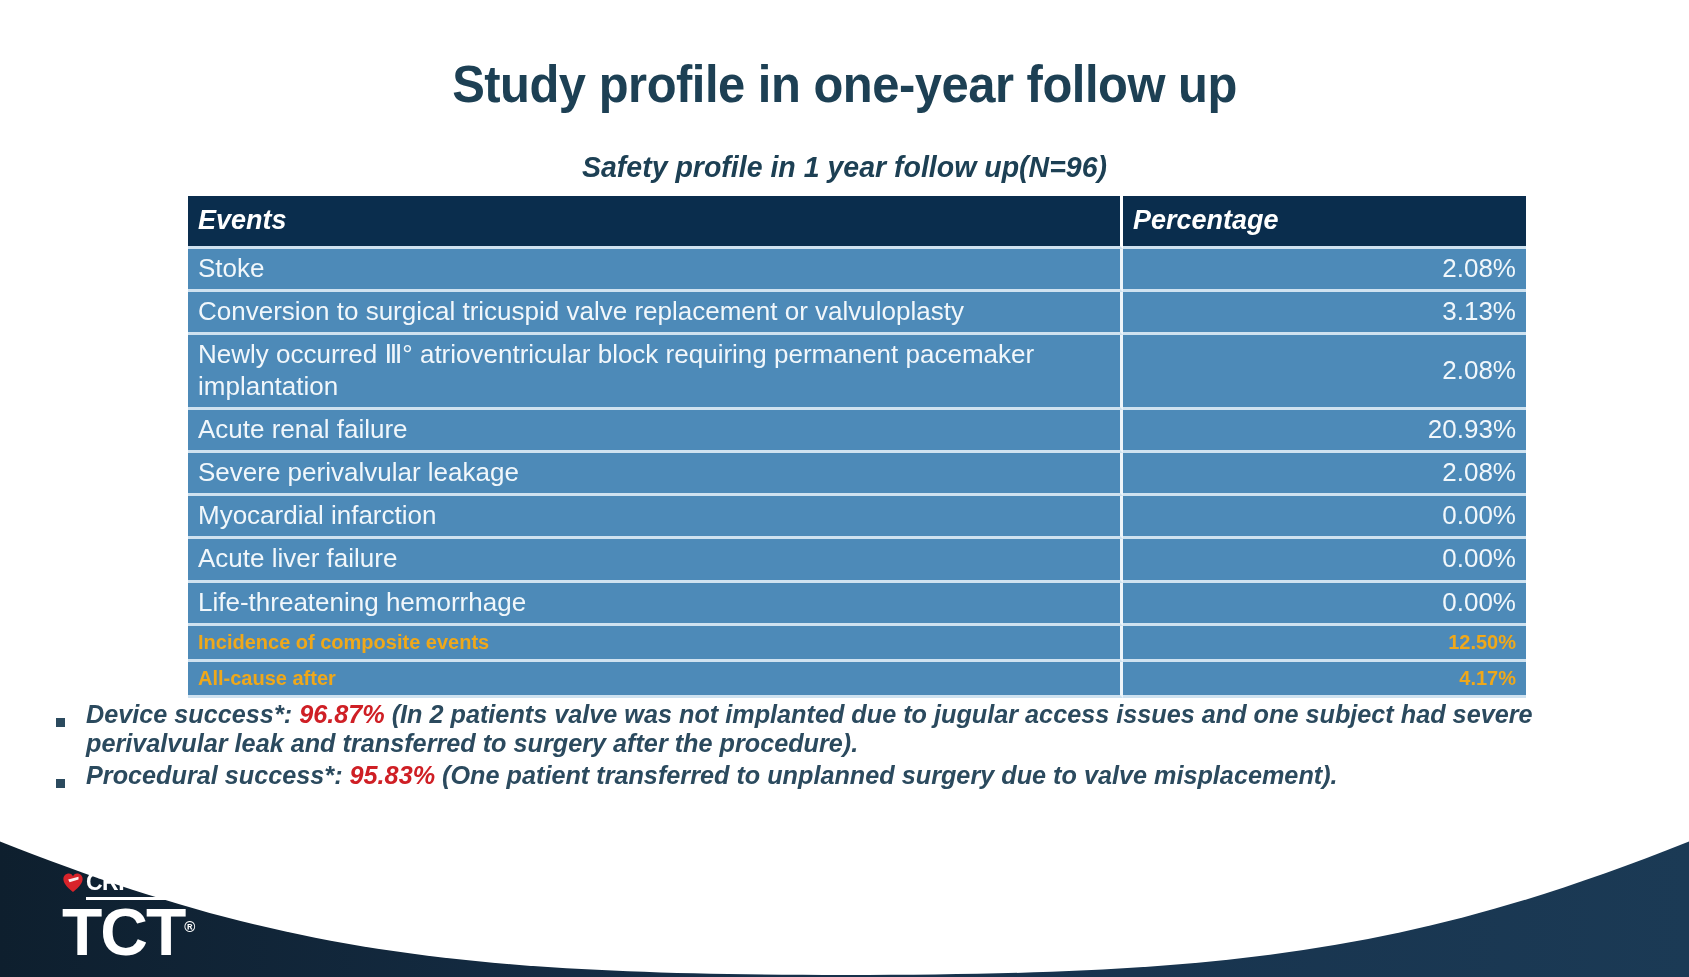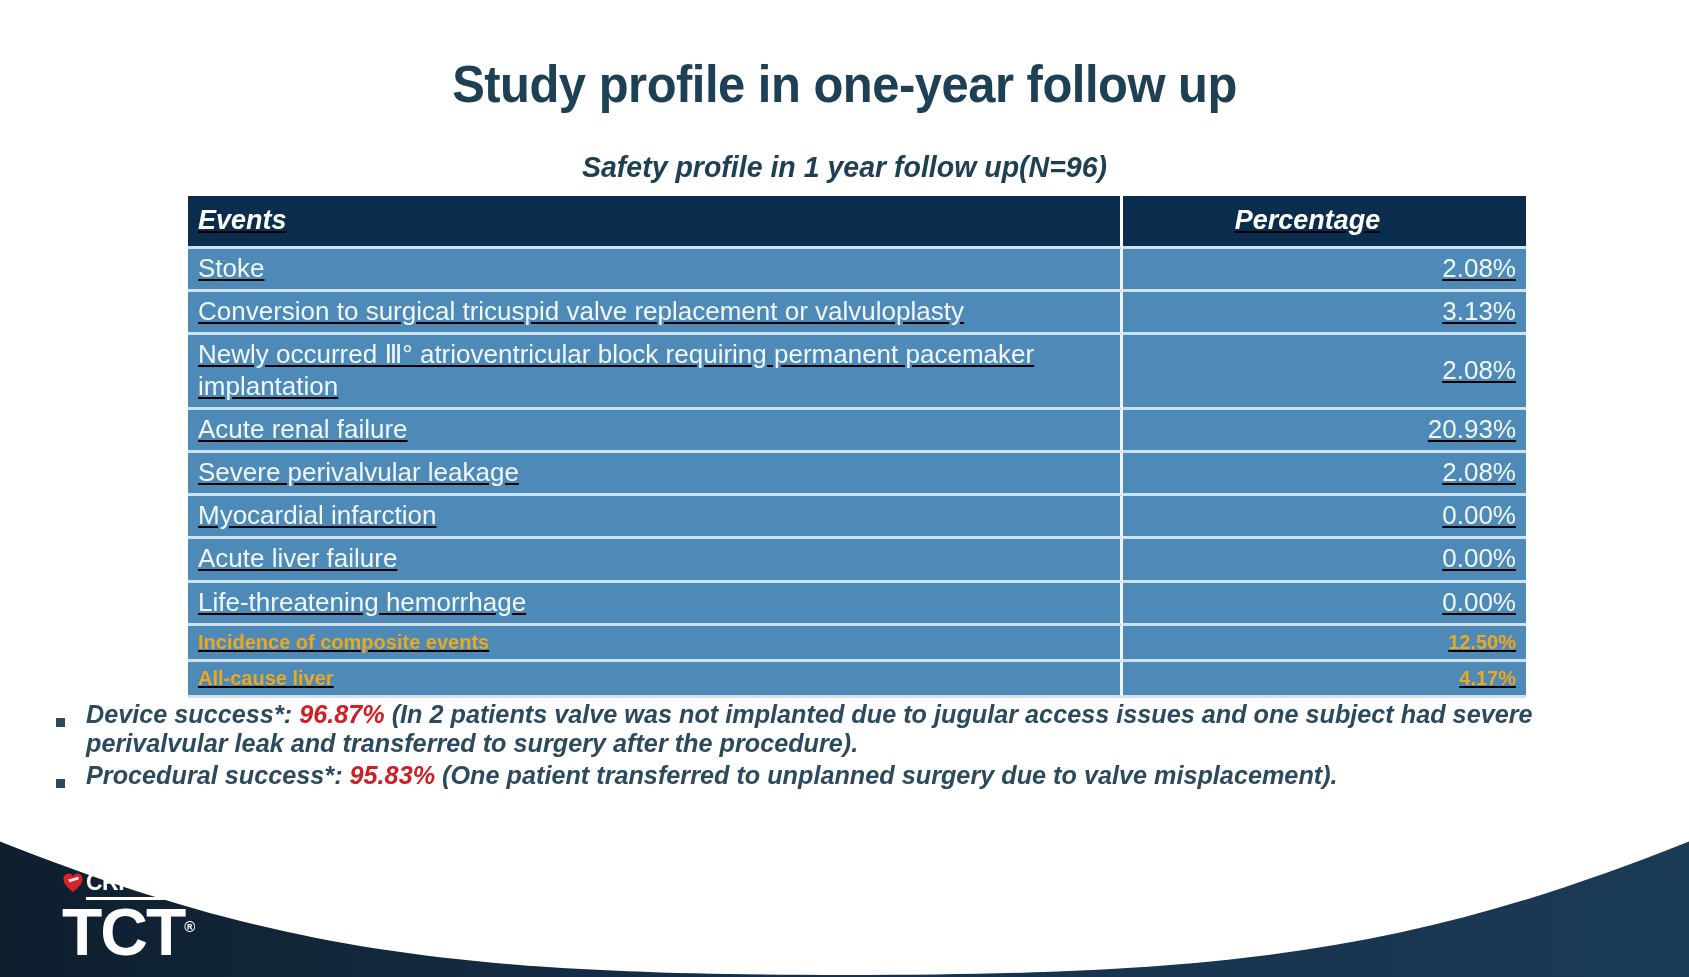--- a/index.html
+++ b/index.html
@@ -60,21 +60,20 @@
     top: 196px;
     width: 1338px;
   }
 
   table.safety {
     border-collapse: separate;
     border-spacing: 0;
     width: 100%;
     table-layout: fixed;
     background: #4d8ab8;
-    text-decoration: underline;
   }
 
   table.safety col.c-event { width: 935px; }
   table.safety col.c-pct   { width: 403px; }
 
   table.safety thead th {
     background: #0a2d4d;
     color: #ffffff;
     font-size: 27px;
     font-weight: bold;
@@ -82,21 +81,21 @@
     padding: 6px 10px 8px 10px;
     border-bottom: 3px solid #cfe2f0;
     vertical-align: middle;
     height: 36px;
   }
   table.safety thead th.th-event {
     text-align: left;
     border-right: 3px solid #ffffff;
   }
   table.safety thead th.th-pct {
-    text-align: center;
+    text-align: left;
     padding-right: 44px;
   }
 
   table.safety tbody td {
     background: #4d8ab8;
     color: #f1f7fb;
     font-size: 26px;
     line-height: 1.20;
     padding: 4px 10px 5px 10px;
     border-bottom: 3px solid #cfe2f0;
@@ -267,21 +266,21 @@
           </tr>
           <tr>
             <td class="td-event">Life-threatening hemorrhage</td>
             <td class="td-pct">0.00%</td>
           </tr>
           <tr class="highlight">
             <td class="td-event">Incidence of composite events</td>
             <td class="td-pct">12.50%</td>
           </tr>
           <tr class="highlight">
-            <td class="td-event">All-cause liver</td>
+            <td class="td-event">All-cause after</td>
             <td class="td-pct">4.17%</td>
           </tr>
         </tbody>
     </table>
   </div>
 
   <div class="notes" id="notes-list">
       <div class="note-row">
         <div class="note-bullet"><i></i></div>
         <div class="note-text"><span>Device success*: </span><span class="pct">96.87%</span><span> (In 2 patients valve was not implanted due to jugular access issues and one subject had severe perivalvular leak and transferred to surgery after the procedure).</span></div>

